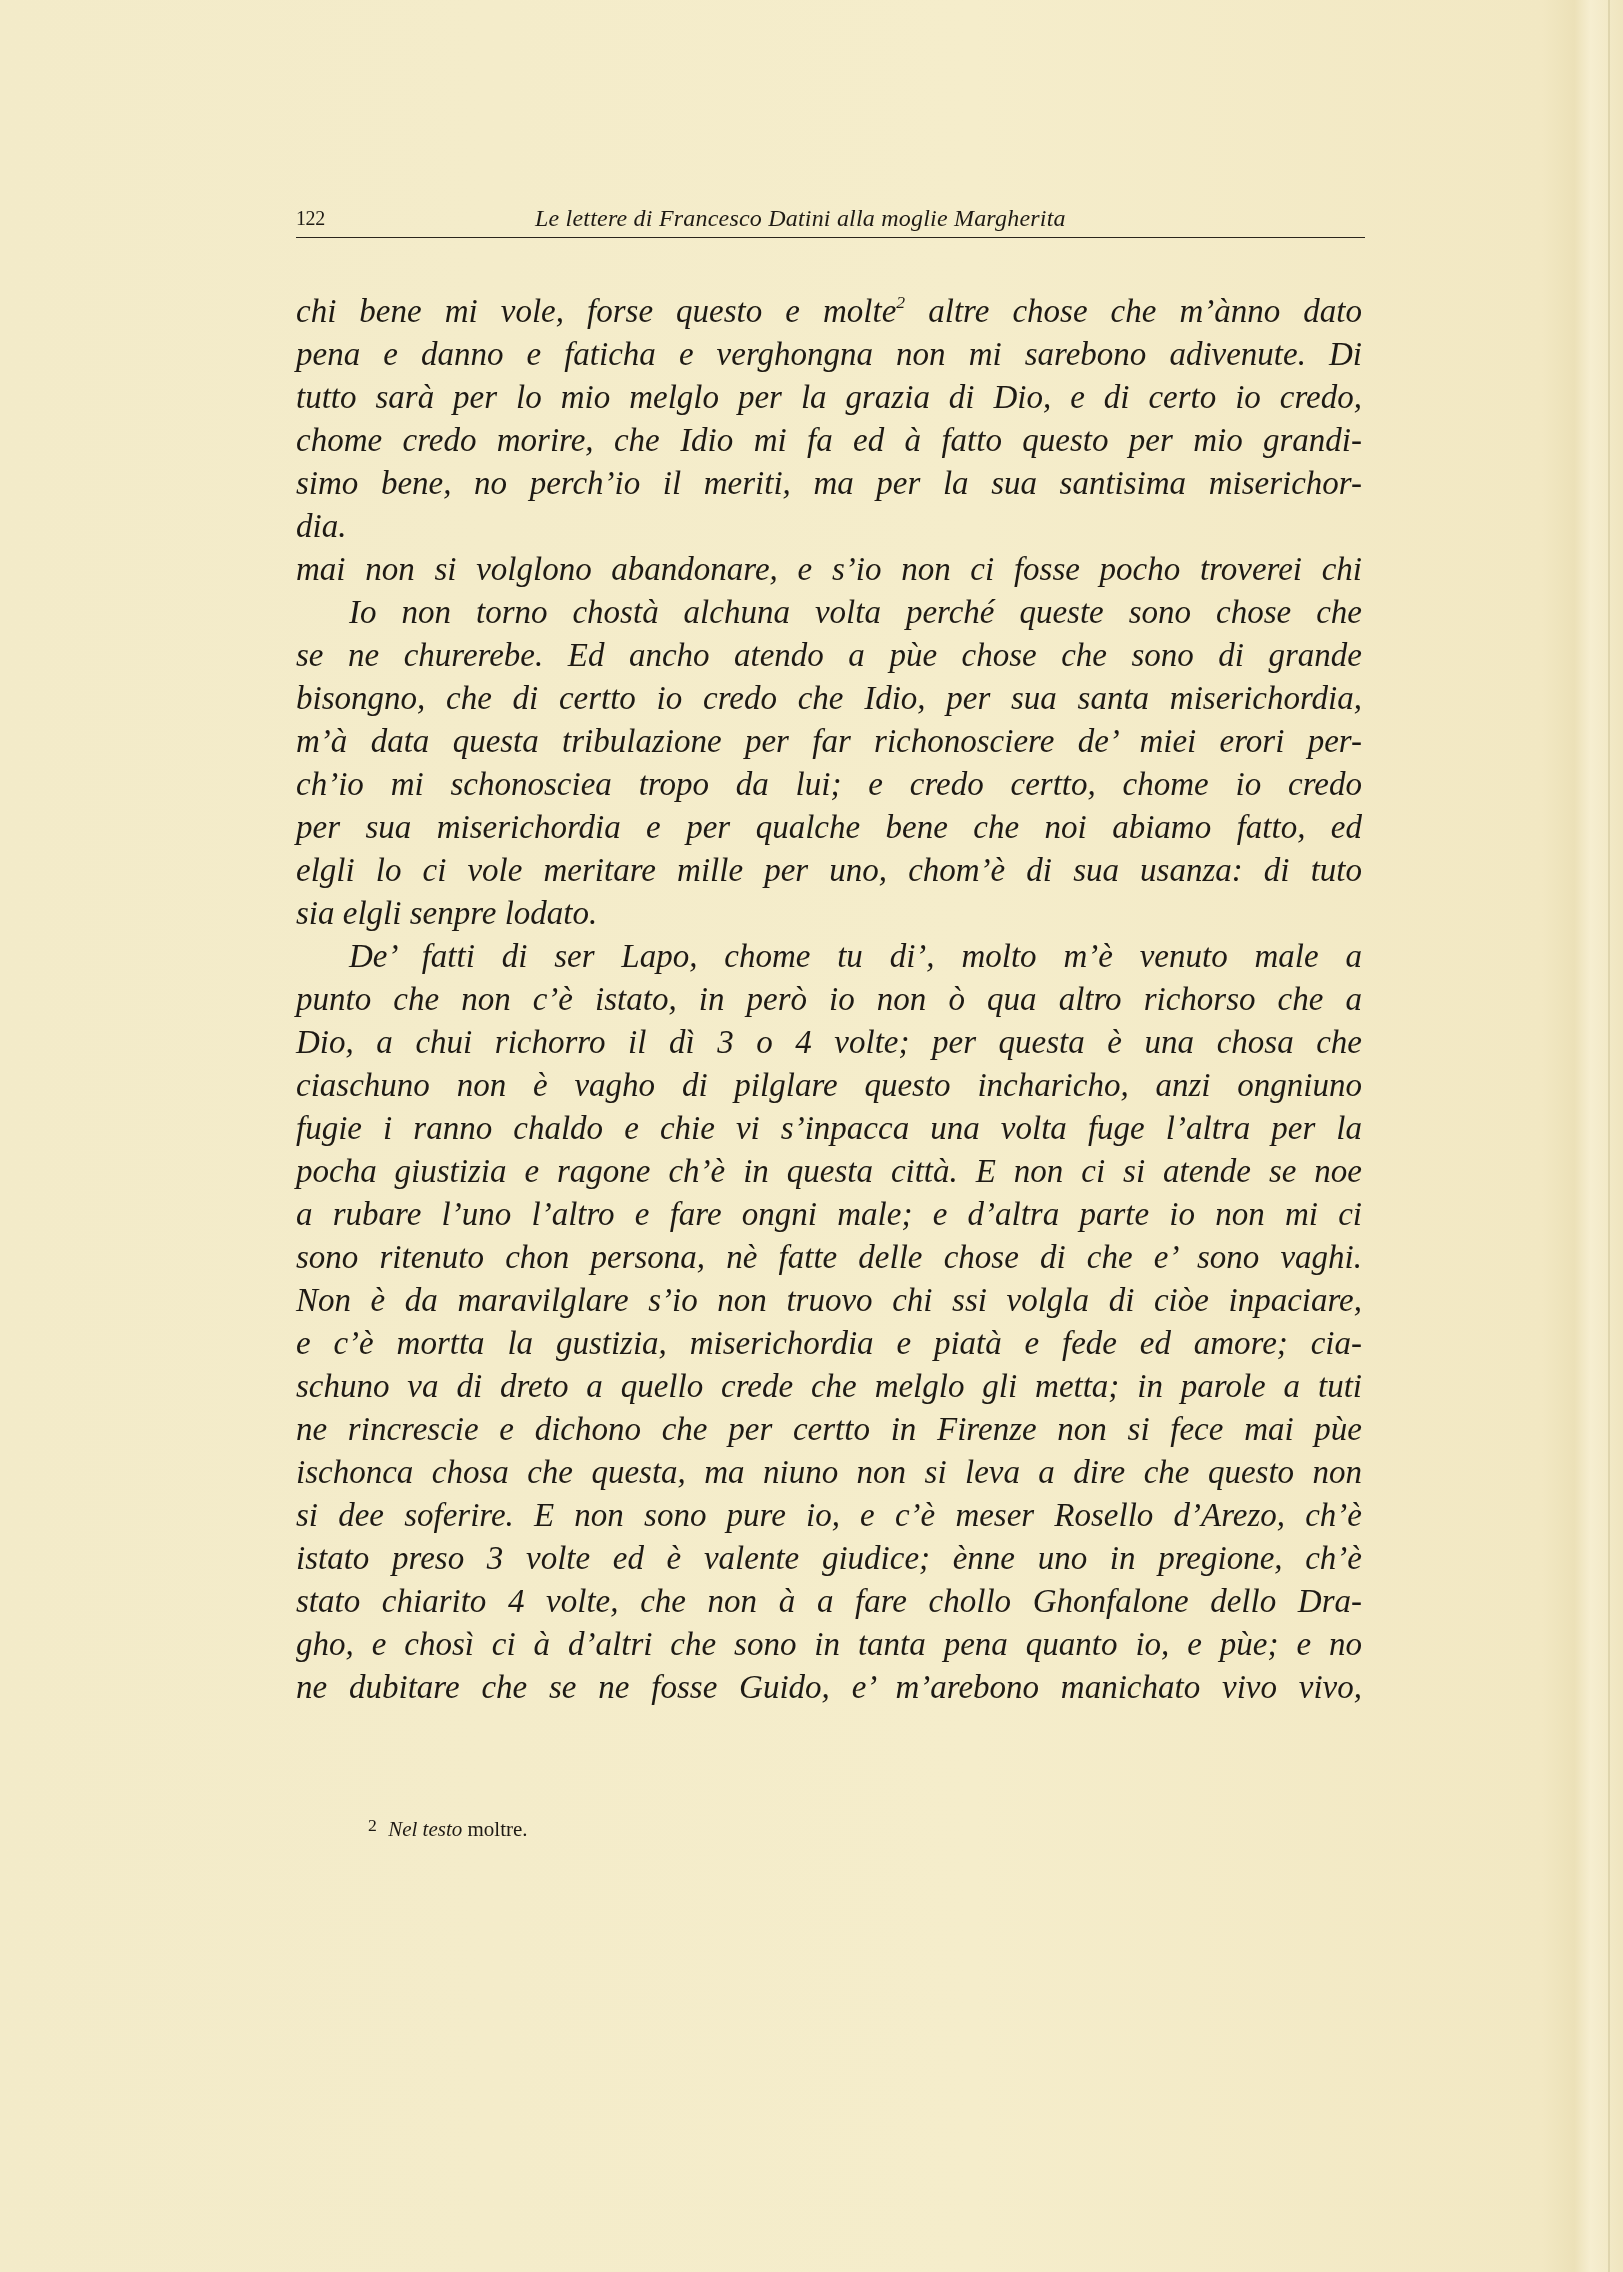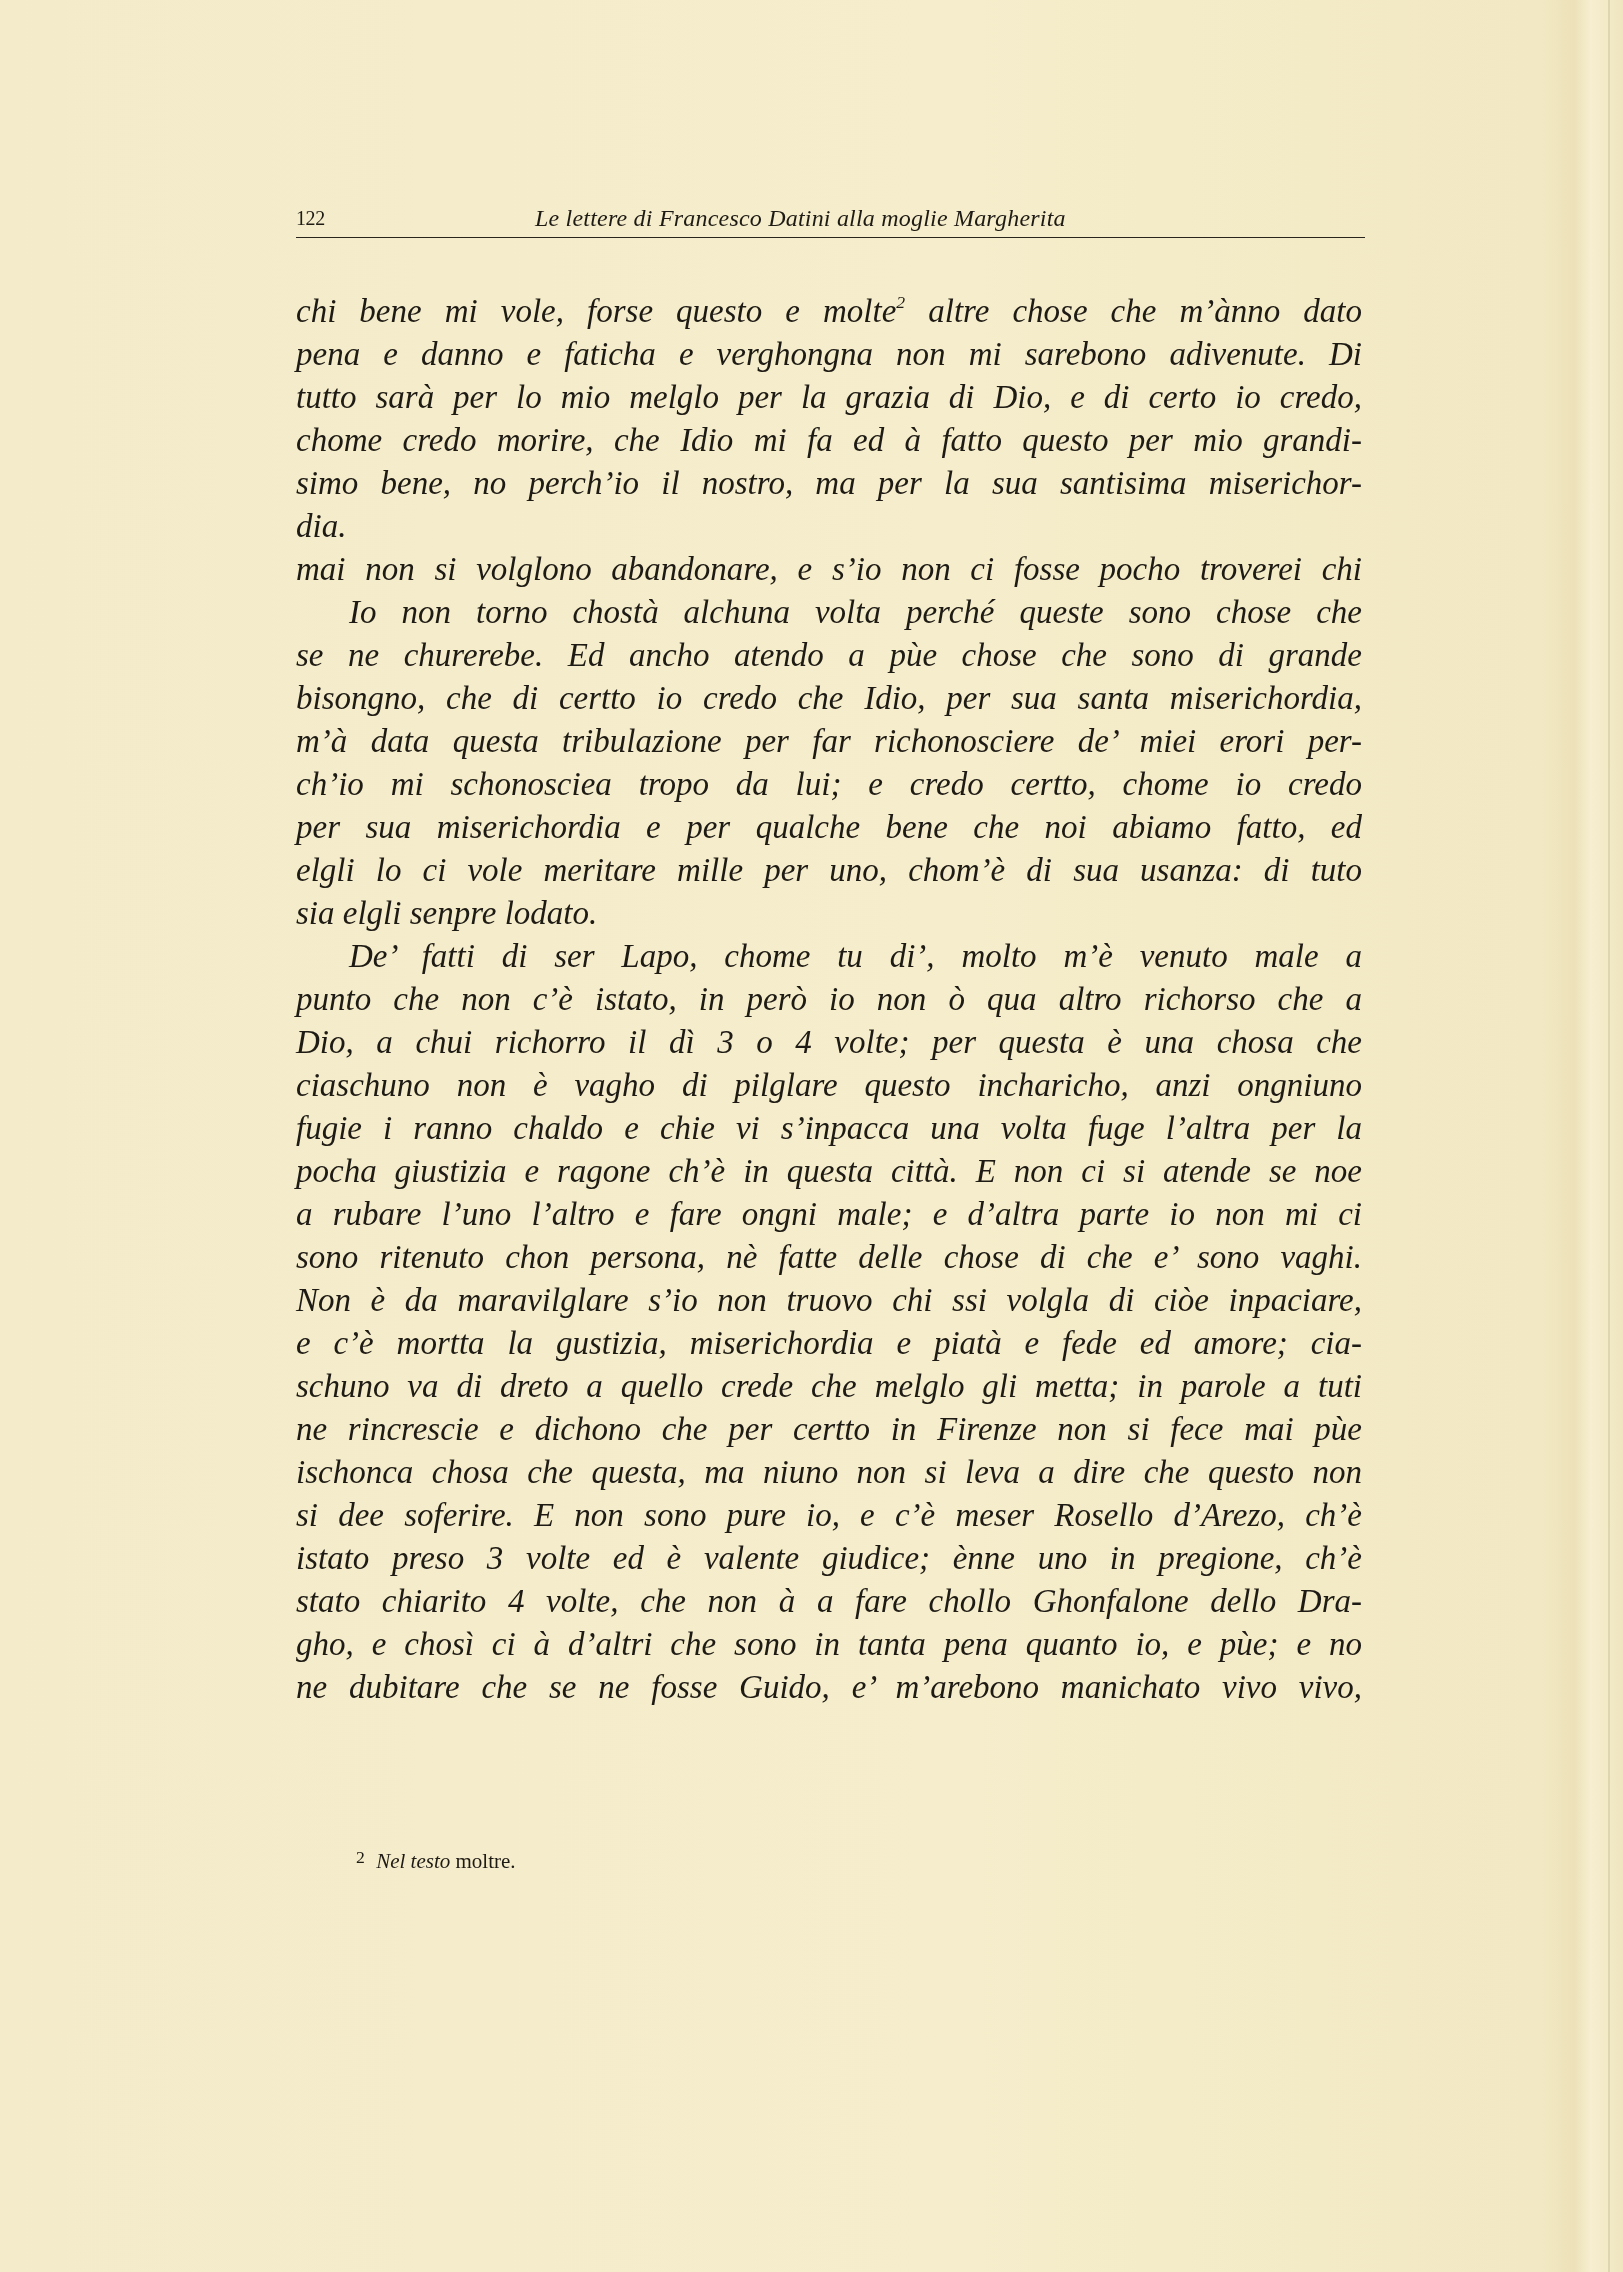--- a/index.html
+++ b/index.html
@@ -81,25 +81,24 @@
   .line.indent {
     padding-left: 53px;
   }
   sup.fn-ref {
     font-size: 17.7px;
     line-height: 0;
     vertical-align: 14.5px;
   }
   .footnote {
     position: absolute;
-    left: 356px;
+    left: 368px;
     top: 1811px;
     font-size: 21px;
     line-height: 29px;
-    margin-top: 32px;
   }
   .footnote .fn-num {
     font-size: 17.7px;
     vertical-align: 4.8px;
     margin-right: 11.3px;
   }
   .footnote .fn-italic { font-style: italic; }
 </style>
 </head>
 <body>
@@ -111,21 +110,21 @@
     <span class="folio">122</span>
     <span class="head-title">Le lettere di Francesco Datini alla moglie Margherita</span>
   </div>
   <div class="head-rule"></div>
 
   <div class="body-text">
     <span class="line"><span>chi bene mi vole, forse questo e molte</span><sup class="fn-ref">2</sup><span> altre chose che m’ànno dato</span></span>
     <span class="line">pena e danno e faticha e verghongna non mi sarebono adivenute. Di</span>
     <span class="line">tutto sarà per lo mio melglo per la grazia di Dio, e di certo io credo,</span>
     <span class="line">chome credo morire, che Idio mi fa ed à fatto questo per mio grandi-</span>
-    <span class="line">simo bene, no perch’io il nostro, ma per la sua santisima miserichor-</span>
+    <span class="line">simo bene, no perch’io il meriti, ma per la sua santisima miserichor-</span>
     <span class="line last">dia.</span>
     <span class="line">mai non si volglono abandonare, e s’io non ci fosse pocho troverei chi</span>
     <span class="line indent">Io non torno chostà alchuna volta perché queste sono chose che</span>
     <span class="line">se ne churerebe. Ed ancho atendo a pùe chose che sono di grande</span>
     <span class="line">bisongno, che di certto io credo che Idio, per sua santa miserichordia,</span>
     <span class="line">m’à data questa tribulazione per far richonosciere de’ miei erori per-</span>
     <span class="line">ch’io mi schonosciea tropo da lui; e credo certto, chome io credo</span>
     <span class="line">per sua miserichordia e per qualche bene che noi abiamo fatto, ed</span>
     <span class="line">elgli lo ci vole meritare mille per uno, chom’è di sua usanza: di tuto</span>
     <span class="line last">sia elgli senpre lodato.</span>

